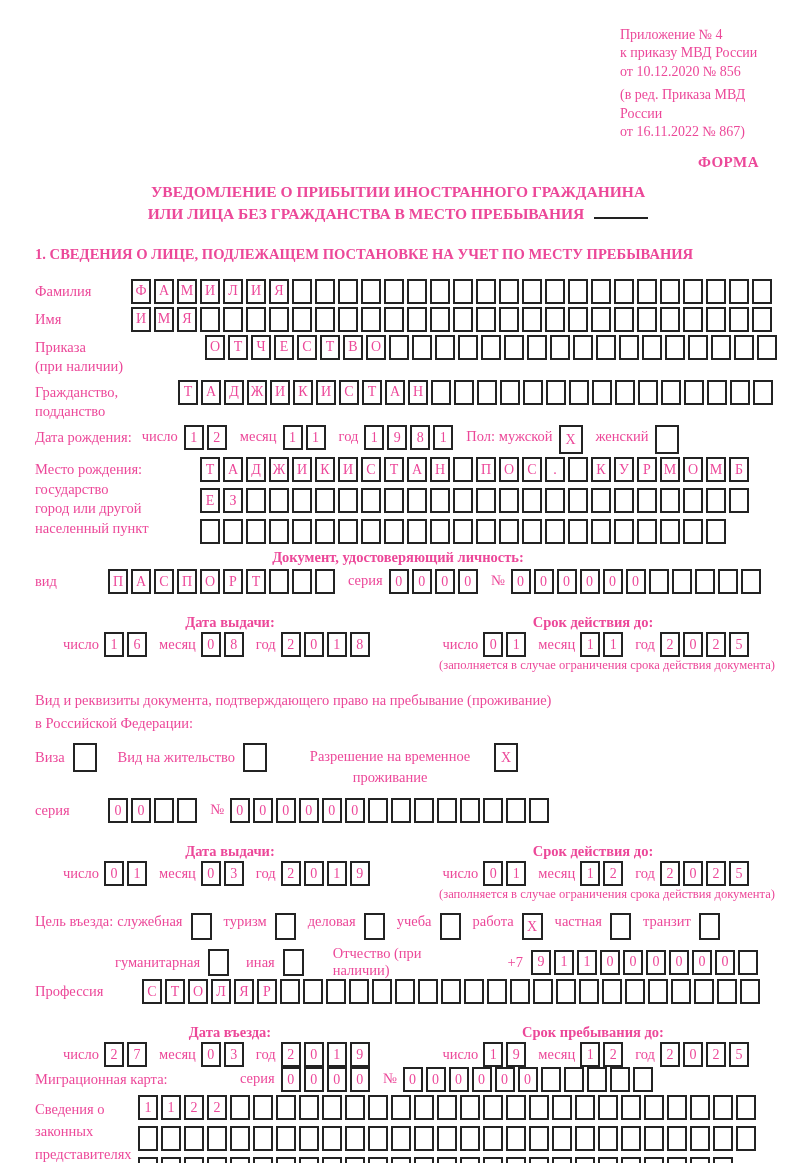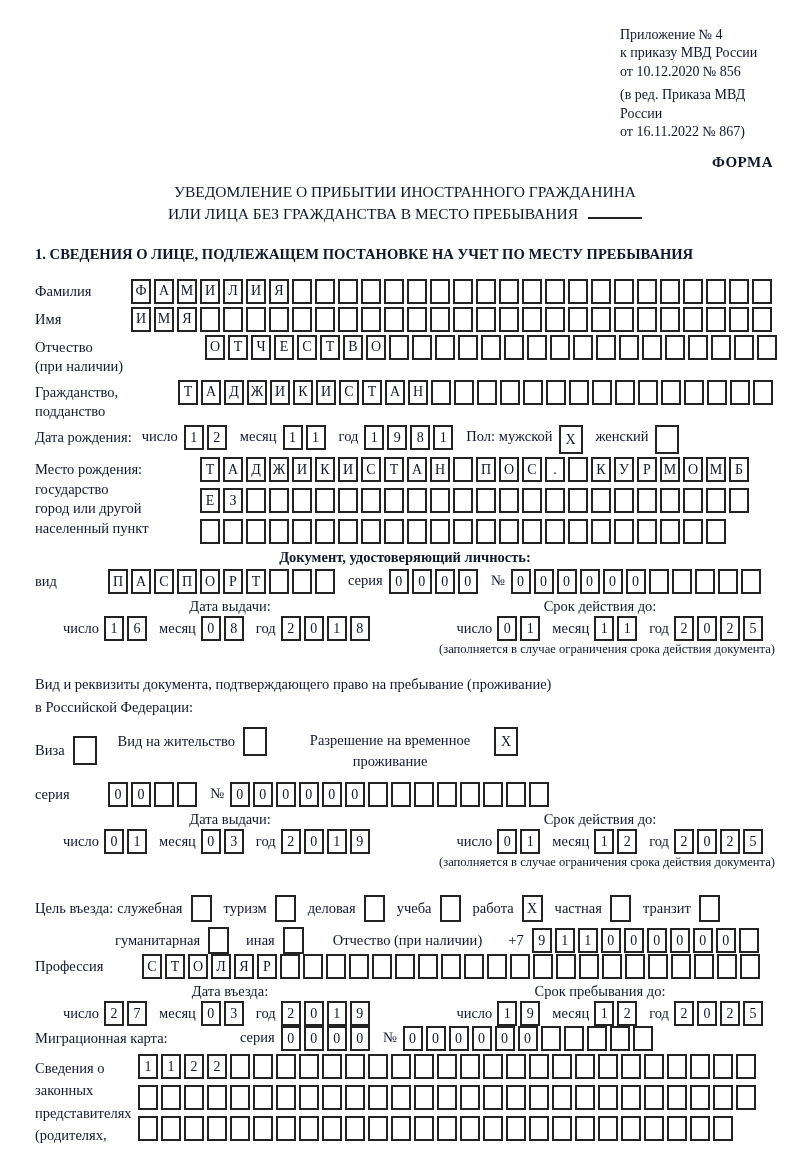--- a/index.html
+++ b/index.html
@@ -1,26 +1,26 @@
 <!DOCTYPE html>
 <html><head>
 <meta charset="utf-8">
 <style>
   html,body { margin:0; padding:0; background:#fff; }
   .page {
     position:relative; width:800px; height:1163px; box-sizing:border-box;
-    padding:26px 25px 8px 35px; background:#ffffff; color:#0f172a;
+    padding:26px 39px 8px 35px; background:#ffffff; color:#ec4899;
     font-family:"Liberation Serif","DejaVu Serif",serif; font-size:14.5px;
     overflow:hidden;
   }
   
   .appendix { margin-left:585px; line-height:1.32; font-size:14px; }
   .appendix .gap { height:5px; }
   .forma { text-align:right; font-weight:bold; font-size:15px; letter-spacing:.5px; margin:12px 2px 10px 0; }
-  .title { text-align:center; font-weight:normal; font-size:15.5px; line-height:1.45; }
+  .title { text-align:center; font-weight:bold; font-size:15.5px; line-height:1.45; }
   .title-underline { display:inline-block; width:54px; border-bottom:2px solid #222; margin-left:10px; }
   .sec-heading { font-weight:bold; font-size:14.6px; margin:20px 0 16px 0; }
 
   
   .frow { display:flex; align-items:flex-start; margin-bottom:3px; }
   .flabel { flex:0 0 auto; line-height:1.35; padding-top:3px; }
   .w96 { width:96px; } .w170 { width:170px; } .w143 { width:143px; }
   .w165 { width:165px; } .w107 { width:107px; } .w103 { width:103px; } .w73 { width:73px; }
   .cells { display:flex; flex:0 0 auto; }
   .cell {
@@ -29,44 +29,44 @@
     display:flex; align-items:center; justify-content:center;
     font-size:14px; line-height:1;
   }
   .cbx .cell { width:24px; height:29px; }
   .cbx-sm .cell { width:21px; height:27px; }
   .mt6 { margin-top:0; } .mt10 { margin-top:10px; }
   .word { margin:0 6px 0 0; padding-top:3px; }
   .word-l { margin:0 6px 0 10px; padding-top:3px; }
 
   
-  .dl-row { display:flex; margin-top:4px; }
+  .dl-row { display:flex; margin-top:20px;font-weight:bold; }
   .dl-left { width:390px; text-align:center; }
   .dl-right { flex:1; text-align:center; }
   .date-row { display:flex; align-items:center; margin-top:1px; }
   .dgrp { display:flex; align-items:center; }
   .dgrp .w { margin-right:5px; }
   .dgrp .cells { margin-right:9px; }
   .dgrp.left { width:390px; padding-left:28px; box-sizing:border-box; }
   .dgrp.right { padding-left:32px; }
   .note-right { margin-left:305px; width:435px; text-align:right; font-size:12.6px; margin-top:1px; line-height:1.25; }
 
   .center-bold { text-align:center; font-weight:bold; margin:5px 0 3px 0; font-size:14.5px; }
   .intro { line-height:1.5; margin-top:16px; }
 
   
   .visa-row { display:flex; align-items:flex-start; margin-top:8px; margin-bottom:6px; }
   .vopt { display:flex; align-items:flex-start; }
   .vopt .lab { padding-top:6px; }
   .vopt .lab-c { text-align:center; line-height:1.45; padding-top:3px; }
-  .g8 { margin-right:8px; } .g18 { margin-right:18px;margin-top:9px; } .g24 { margin-right:24px; }
+  .g8 { margin-right:8px; } .g18 { margin-right:18px; } .g24 { margin-right:24px; }
   .wlab185 { width:192px; } .wlab182 { width:186px; }
 
   
-  .visit-row { display:flex; align-items:center; margin-top:24px; }
+  .visit-row { display:flex; margin-top:10px; }
   .visit-row .lab { margin-right:4px; }
   .visit-row .box { margin-left:4px; margin-right:9px; }
   .visit-row2 { display:flex; align-items:center; margin-top:5px; margin-left:80px; }
 
   .rep-rows .cells { margin-bottom:6px; }
 </style>
 </head>
 <body>
 
 <div class="page">
@@ -152,21 +152,21 @@
         <span class="cell"></span>
         <span class="cell"></span>
         <span class="cell"></span>
         <span class="cell"></span>
         <span class="cell"></span>
       </span>
   </div>
 
   <div class="frow">
     <span class="flabel w170">
-      <span>Отчество</span><br>
+      <span>Приказа</span><br>
       <span>(при наличии)</span>
     </span>
     <span class="cells">
         <span class="cell">О</span>
         <span class="cell">Т</span>
         <span class="cell">Ч</span>
         <span class="cell">Е</span>
         <span class="cell">С</span>
         <span class="cell">Т</span>
         <span class="cell">В</span>

